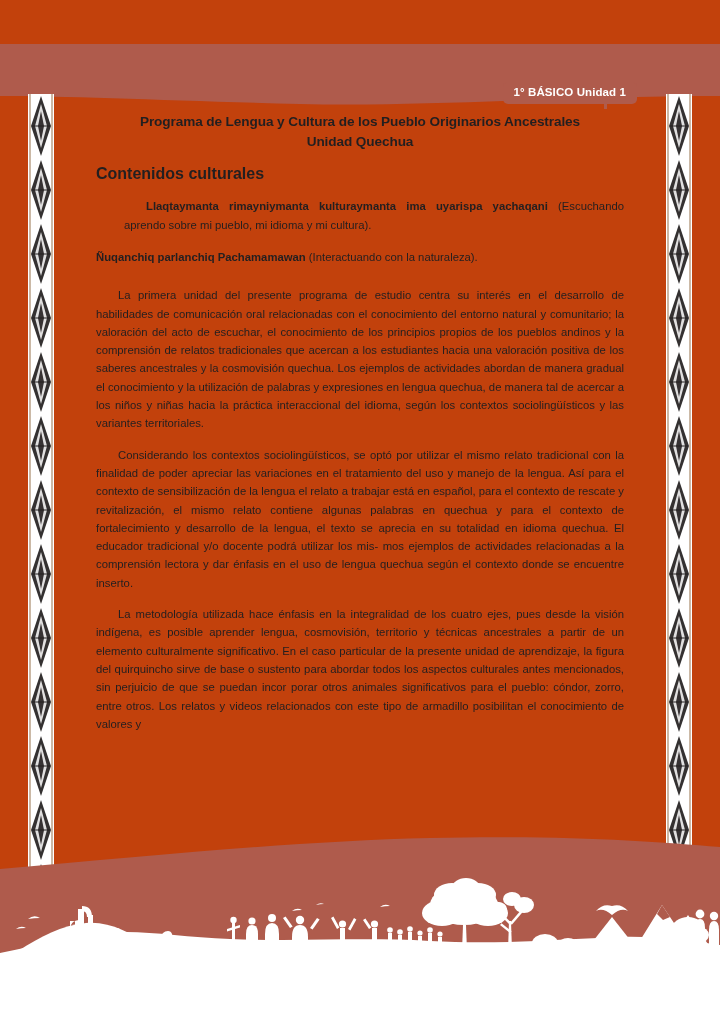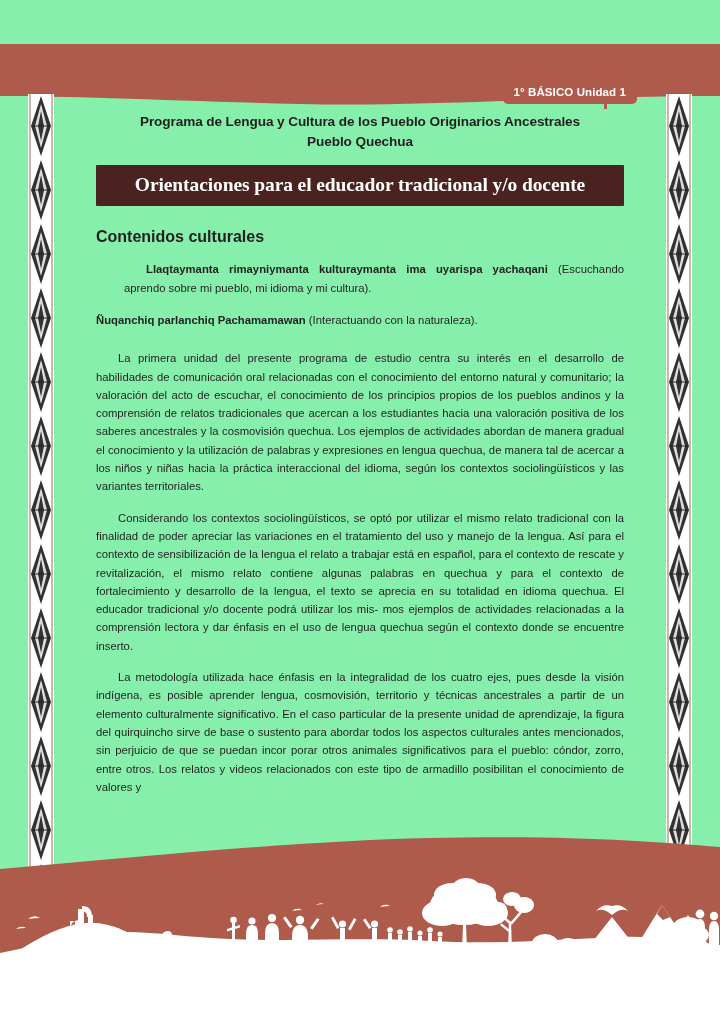--- a/index.html
+++ b/index.html
@@ -15,21 +15,21 @@
     font-family: "Liberation Sans", sans-serif;
     color: #231f20;
   }
 
   
   #page {
     position: absolute;
     inset: 0;
     width: 720px;
     height: 993px;
-    background: #86efac;
+    background: #c2410c;
   }
 
   
   #header-band {
     position: absolute;
     left: 0; top: 0;
     width: 720px;
     height: 115px;
     z-index: 2;
   }
@@ -200,24 +200,23 @@
       </g>
     <g color="#3c3c3c">
         <rect x="0" y="704" width="26" height="96" fill="url(#weaveL)"></rect>
       </g>
   </svg>
 
   <div id="content">
 
     <h1 id="doc-title">
       <span>Programa de Lengua y Cultura de los Pueblo Originarios Ancestrales</span><br>
-      <span>Pueblo Quechua</span>
+      <span>Unidad Quechua</span>
     </h1>
 
-    <div id="section-banner">Orientaciones para el educador tradicional y/o docente</div>
 
     <div id="contenidos-heading">Contenidos culturales</div>
 
     <p class="para" id="contenido-1"><b>Llaqtaymanta rimayniymanta kulturaymanta ima uyarispa yachaqani</b><span> (Escuchando aprendo sobre mi pueblo, mi idioma y mi cultura).</span></p>
 
     <p class="para no-indent" id="contenido-2"><b>Ñuqanchiq parlanchiq Pachamamawan</b><span> (Interactuando con la naturaleza).</span></p>
 
     <p class="para">La primera unidad del presente programa de estudio centra su interés en el desarrollo de habilidades de comunicación oral relacionadas con el conocimiento del entorno natural y comunitario; la valoración del acto de escuchar, el conocimiento de los principios propios de los pueblos andinos y la comprensión de relatos tradicionales que acercan a los estudiantes hacia una valoración positiva de los saberes ancestrales y la cosmovisión quechua. Los ejemplos de actividades abordan de manera gradual el conocimiento y la utilización de palabras y expresiones en lengua quechua, de manera tal de acercar a los niños y niñas hacia la práctica interaccional del idioma, según los contextos sociolingüísticos y las variantes territoriales.</p>
     <p class="para">Considerando los contextos sociolingüísticos, se optó por utilizar el mismo relato tradicional con la finalidad de poder apreciar las variaciones en el tratamiento del uso y manejo de la lengua. Así para el contexto de sensibilización de la lengua el relato a trabajar está en español, para el contexto de rescate y revitalización, el mismo relato contiene algunas palabras en quechua y para el contexto de fortalecimiento y desarrollo de la lengua, el texto se aprecia en su totalidad en idioma quechua. El educador tradicional y/o docente podrá utilizar los mis- mos ejemplos de actividades relacionadas a la comprensión lectora y dar énfasis en el uso de lengua quechua según el contexto donde se encuentre inserto.</p>
     <p class="para">La metodología utilizada hace énfasis en la integralidad de los cuatro ejes, pues desde la visión indígena, es posible aprender lengua, cosmovisión, territorio y técnicas ancestrales a partir de un elemento culturalmente significativo. En el caso particular de la presente unidad de aprendizaje, la figura del quirquincho sirve de base o sustento para abordar todos los aspectos culturales antes mencionados, sin perjuicio de que se puedan incor porar otros animales significativos para el pueblo: cóndor, zorro, entre otros. Los relatos y videos relacionados con este tipo de armadillo posibilitan el conocimiento de valores y</p>

